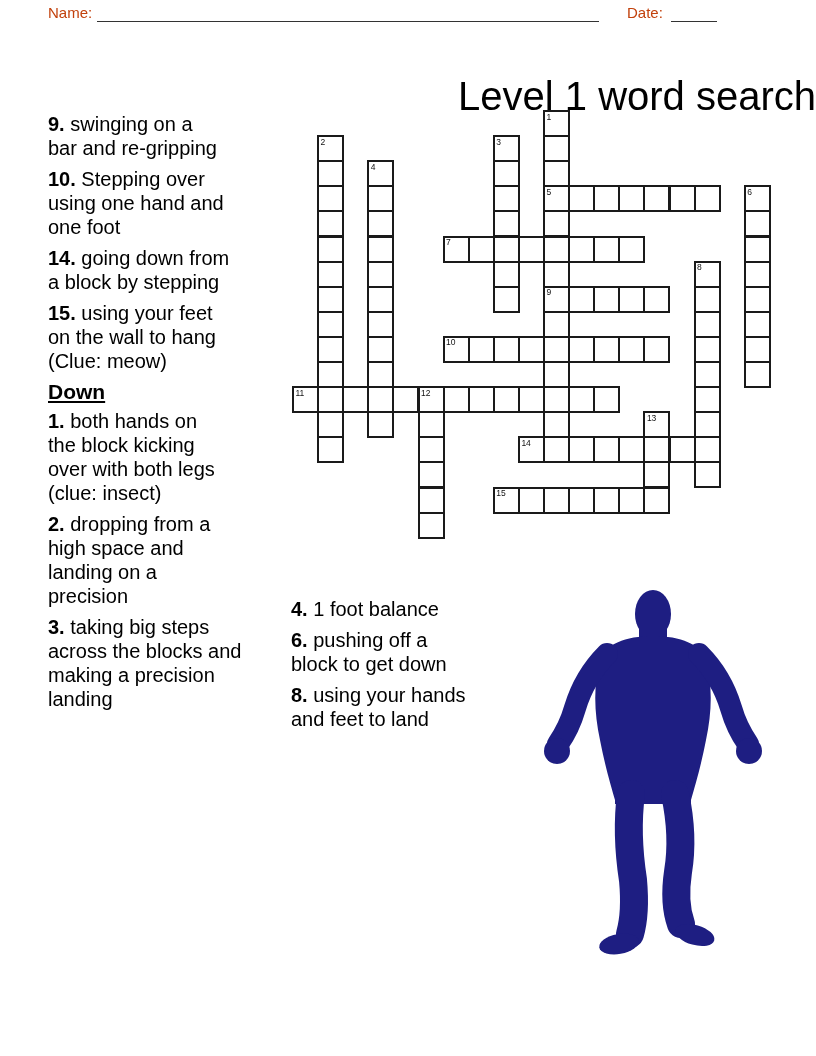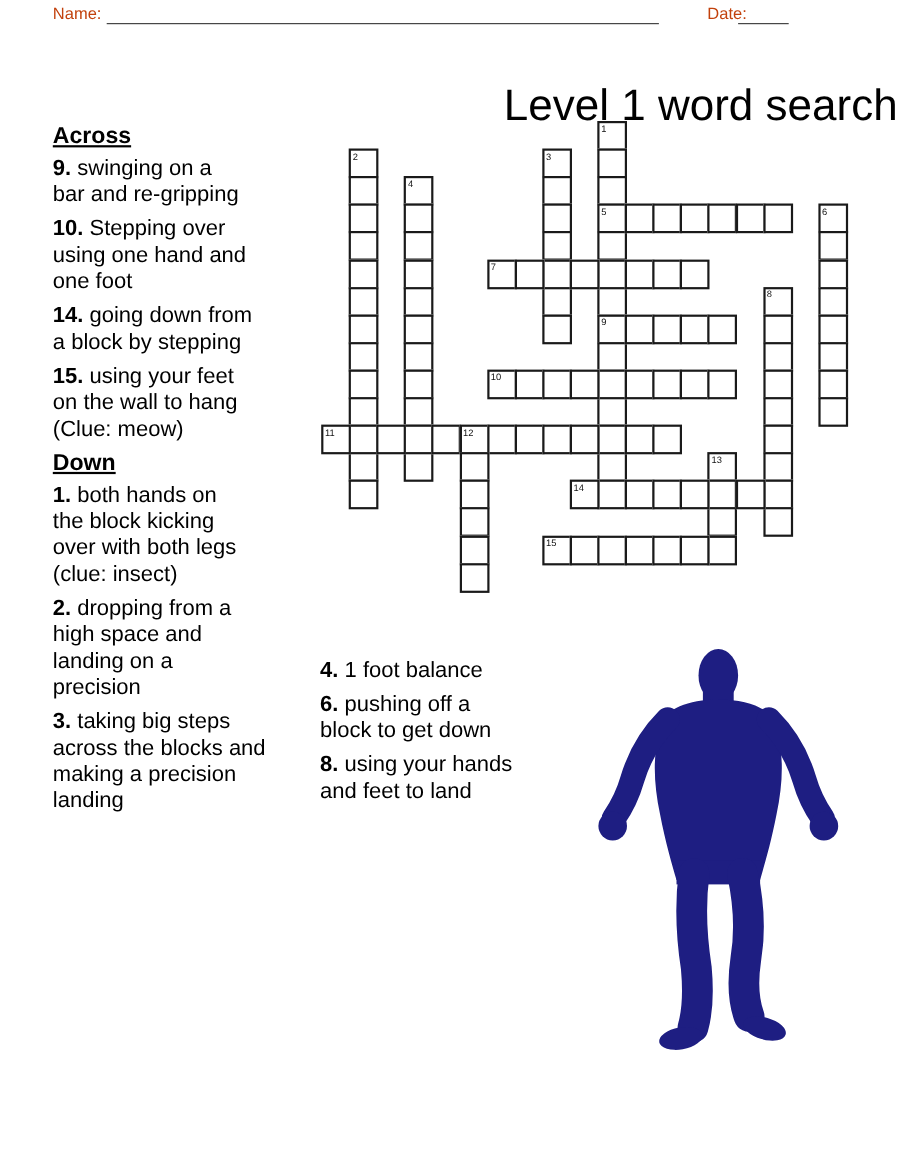--- a/index.html
+++ b/index.html
@@ -36,27 +36,26 @@
   .runner-fill{fill:var(--runner,#1e1e82);}
   .runner-stroke{stroke:var(--runner,#1e1e82);fill:none;stroke-linecap:round;}
 </style>
 </head>
 <body>
 
 <div id="page">
 
   <span class="hdr-label" style="left:48px;">Name:</span>
   <div class="hdr-line" style="left:97px;width:502px;"></div>
-  <span class="hdr-label" style="left:627px;margin-left:16px;">Date:</span>
+  <span class="hdr-label" style="left:627px;">Date:</span>
   <div class="hdr-line" style="left:671px;width:46px;"></div>
 
   <div id="title">Level 1 word search</div>
 
   <div id="clues-left" class="clue-col">
-    <p class="clue-heading">Across</p>
     <div>
         <p class="clue"><b>9.</b><span class="clue-text"> swinging on a
 bar and re-gripping</span></p>
         <p class="clue"><b>10.</b><span class="clue-text"> Stepping over
 using one hand and
 one foot</span></p>
         <p class="clue"><b>14.</b><span class="clue-text"> going down from
 a block by stepping</span></p>
         <p class="clue"><b>15.</b><span class="clue-text"> using your feet
 on the wall to hang

